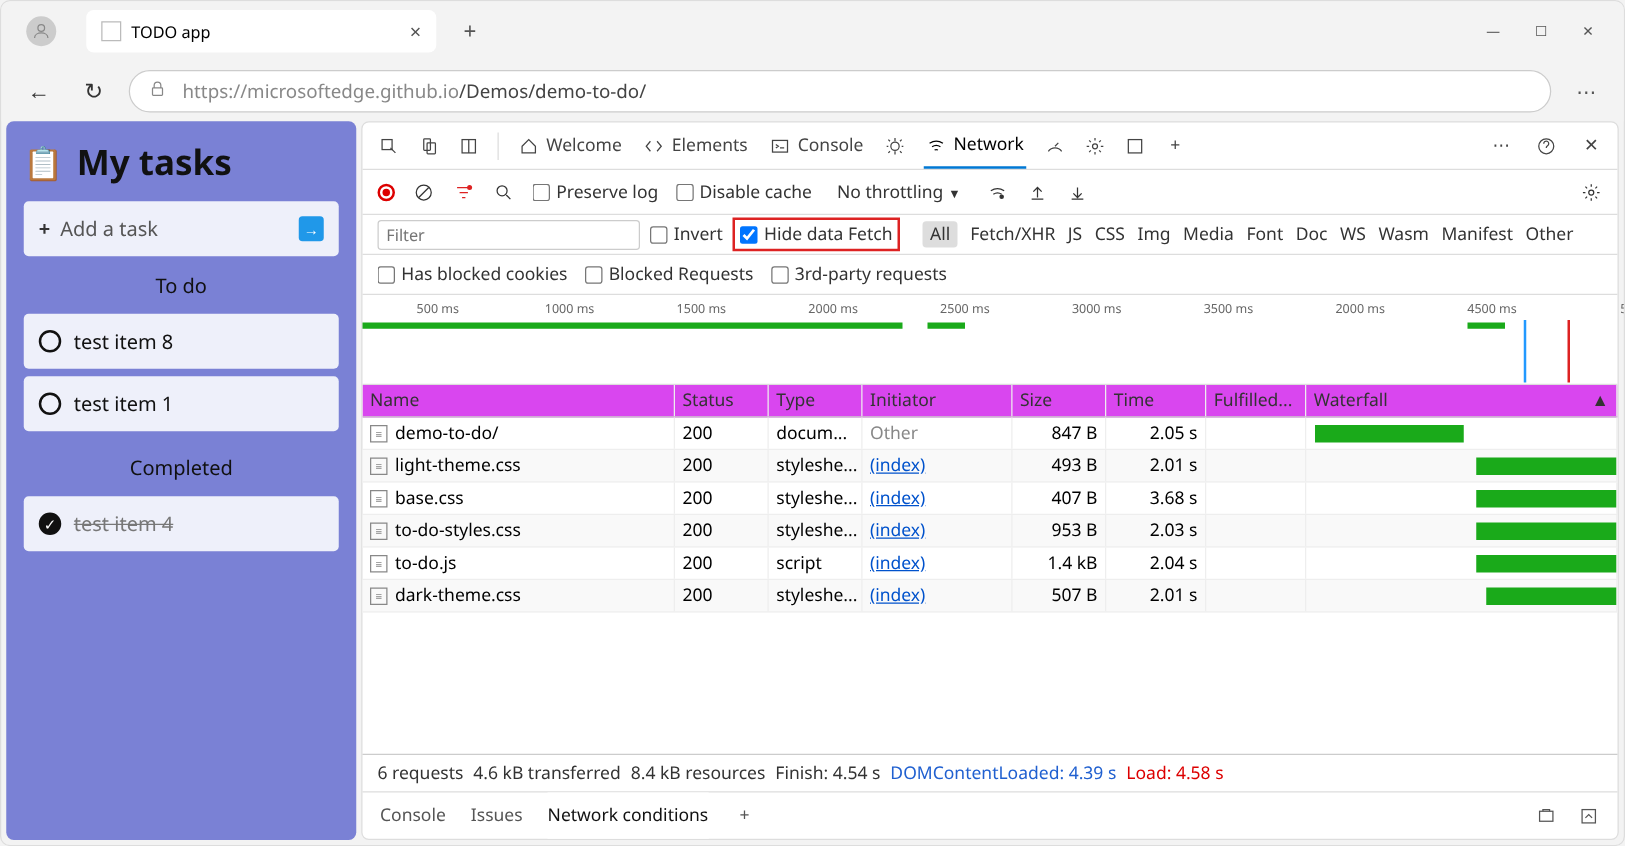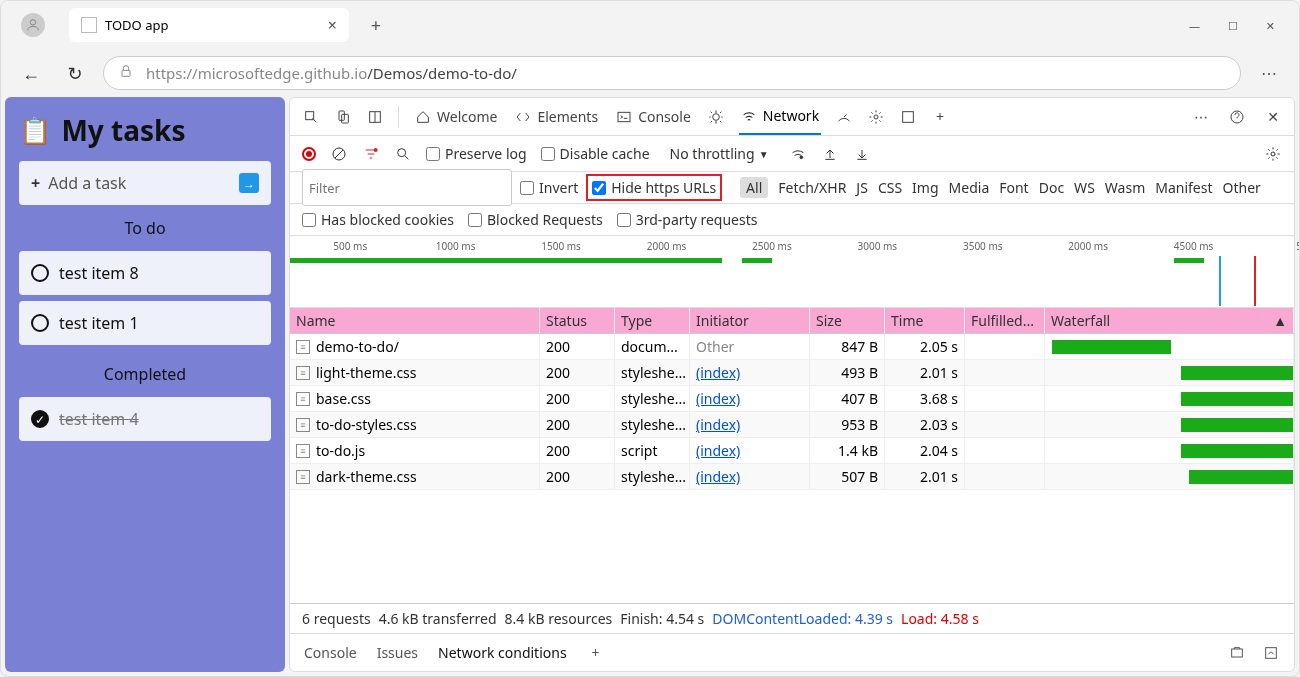--- a/index.html
+++ b/index.html
@@ -53,39 +53,39 @@
 .nw-toolbar { height: 36px; border-bottom: 1px solid #ddd; display: flex; align-items: center; gap: 14px; padding: 0 12px; font-size: 14px; color: #333; }
 .rec { width: 14px; height: 14px; border: 2px solid #d00; border-radius: 50%; position: relative; cursor: pointer; }
 .rec::after { content: ""; position: absolute; width: 6px; height: 6px; background: #d00; border-radius: 50%; top: 2px; left: 2px; }
 .cb { display: flex; align-items: center; gap: 5px; cursor: pointer; }
 .cb input { width: 14px; height: 14px; }
 .throttle { display: flex; align-items: center; gap: 4px; cursor: pointer; padding: 2px 6px; border-radius: 3px; }
 .gear-right { margin-left: auto; cursor: pointer; }
 
 
 .filter-row { height: 32px; border-bottom: 1px solid #ddd; display: flex; align-items: center; gap: 8px; padding: 0 12px; font-size: 14px; color: #333; }
-.filter-input { border: 1px solid #ccc; height: 37px; width: 210px; padding: 0 6px; font-size: 13px; border-radius: 3px; }
+.filter-input { border: 1px solid #ccc; height: 24px; width: 210px; padding: 0 6px; font-size: 13px; border-radius: 3px; }
 .hide-urls { border: 2px solid #d22; padding: 2px 4px; display: flex; align-items: center; gap: 5px; }
 .pill { background: #ddd; border-radius: 3px; padding: 1px 6px; cursor: pointer; }
 .ftype { cursor: pointer; }
 
 .filter-row2 { height: 32px; border-bottom: 1px solid #ddd; display: flex; align-items: center; gap: 14px; padding: 0 12px; font-size: 14px; color: #333; }
 
 
 .timeline { height: 72px; border-bottom: 1px solid #ddd; position: relative; font-size: 10px; color: #666; }
 .timeline-labels { display: flex; height: 20px; align-items: center; position: relative; }
 .timeline-labels span { position: absolute; transform: translateX(-50%); }
 .timeline-bar { position: absolute; height: 5px; background: #1aaa1a; top: 22px; }
 .timeline-red { position: absolute; width: 2px; height: 50px; background: #d22; top: 20px; }
 .timeline-blue { position: absolute; width: 2px; height: 50px; background: #29f; top: 20px; }
 
 
 .req-table { flex: 1; overflow: auto; font-size: 14px; }
 .req-head, .req-row { display: grid; grid-template-columns: 250px 75px 75px 120px 75px 80px 80px 1fr; align-items: center; height: 26px; }
-.req-head { background: #f9a8d4; border-bottom: 1px solid #ccc; color: #333; font-size: 14px; }
+.req-head { background: #d946ef; border-bottom: 1px solid #ccc; color: #333; font-size: 14px; }
 .req-head > div, .req-row > div { padding: 0 6px; border-right: 1px solid #eee; white-space: nowrap; overflow: hidden; text-overflow: ellipsis; height: 100%; display: flex; align-items: center; }
 .req-row { border-bottom: 1px solid #eee; }
 .req-row:nth-child(even) { background: #f9f9f9; }
 .req-row .size, .req-row .time { justify-content: flex-end; }
 .req-head .waterfall { justify-content: space-between; }
 .link { color: #0052cc; text-decoration: underline; cursor: pointer; }
 .other-init { color: #888; }
 .wf-cell { position: relative; }
 .wf-bar { position: absolute; height: 14px; background: #1aaa1a; }
 .file-ic { width: 14px; height: 14px; border: 1px solid #888; margin-right: 6px; flex-shrink: 0; display: inline-flex; align-items: center; justify-content: center; font-size: 9px; color: #888; }
@@ -315,21 +315,21 @@
     </div>
 
     <div class="filter-row">
       <input class="filter-input" placeholder="Filter" style="">
       <label class="cb">
           <input type="checkbox" style="">
           <span>Invert</span>
         </label>
       <label class="cb hide-urls">
           <input type="checkbox" checked="" style="">
-          <span>Hide https URLs</span>
+          <span>Hide data Fetch</span>
         </label>
       <span id="ftypes"><span class="pill" style="margin-left: 10px;">All</span><span class="ftype" style="margin-left: 10px;">Fetch/XHR</span><span class="ftype" style="margin-left: 10px;">JS</span><span class="ftype" style="margin-left: 10px;">CSS</span><span class="ftype" style="margin-left: 10px;">Img</span><span class="ftype" style="margin-left: 10px;">Media</span><span class="ftype" style="margin-left: 10px;">Font</span><span class="ftype" style="margin-left: 10px;">Doc</span><span class="ftype" style="margin-left: 10px;">WS</span><span class="ftype" style="margin-left: 10px;">Wasm</span><span class="ftype" style="margin-left: 10px;">Manifest</span><span class="ftype" style="margin-left: 10px;">Other</span></span>
     </div>
 
     <div class="filter-row2">
       <label class="cb">
           <input type="checkbox" style="">
           <span>Has blocked cookies</span>
         </label>
       <label class="cb">

